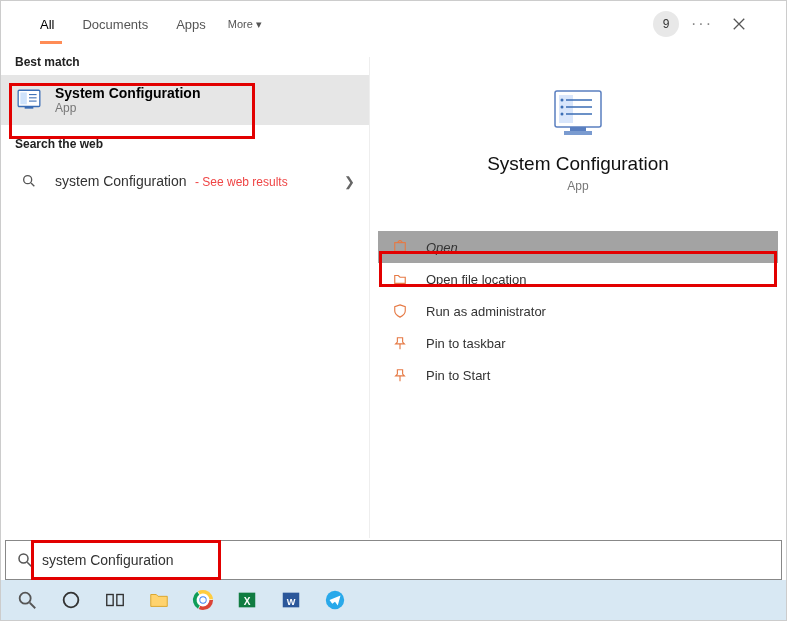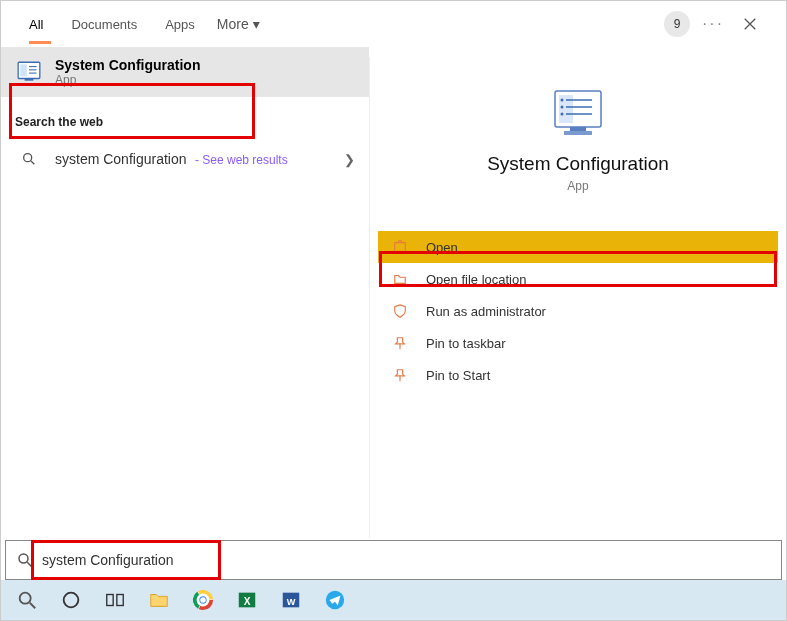--- a/index.html
+++ b/index.html
@@ -1,22 +1,22 @@
 <!DOCTYPE html>
 <html><head>
   <meta charset="utf-8">
   <style>
     * { margin: 0; padding: 0; box-sizing: border-box; font-family: "Segoe UI", sans-serif; }
     body { width: 787px; height: 621px; background: #fff; position: relative; overflow: hidden; border: 1px solid #ccc; }
     
-    .tabs { display: flex; align-items: center; height: 46px; padding: 0 14px; }
+    .tabs { display: flex; align-items: center; height: 46px; padding: 0 25px; }
     .tab { padding: 12px 14px; font-size: 13px; color: #555; cursor: pointer; position: relative; }
     .tab.active { color: #000; }
     .tab.active::after { content: ""; position: absolute; bottom: 0; left: 14px; right: auto; width: 22px; height: 3px; background: #ff8c56; }
-    .tab-more { padding: 12px 8px; font-size: 14px; color: #555; cursor: pointer; }
+    .tab-more { padding: 12px 8px; font-size: 11px; color: #555; cursor: pointer; }
     .tabs-spacer { flex: 1; }
     .tabs-right { display: flex; align-items: center; gap: 12px; padding-right: 8px; }
     .badge-num { width: 26px; height: 26px; border-radius: 50%; background: #e8e8e8; display: flex; align-items: center; justify-content: center; font-size: 12px; color: #333; }
     .dots { color: #888; font-size: 16px; letter-spacing: 2px; cursor: pointer; }
     .close-x { width: 28px; height: 28px; display: flex; align-items: center; justify-content: center; cursor: pointer; color: #555; font-size: 16px; }
     
     .content { display: flex; height: 491px; }
     .left-pane { width: 368px; }
     .right-pane { flex: 1; border-left: 1px solid #eee; margin-top: 10px; padding-top: 12px; }
     
@@ -25,30 +25,30 @@
     .result-item { display: flex; align-items: center; padding: 10px 14px; gap: 12px; position: relative; }
     .result-item.selected { background: #e6e6e6; }
     .result-item .ricon { width: 28px; height: 28px; display: flex; align-items: center; justify-content: center; flex-shrink: 0; }
     .result-item .rtext { flex: 1; }
     .result-item .rtitle { font-size: 14px; color: #000; font-weight: 600; }
     .result-item .rsub { font-size: 12px; color: #777; }
     .result-item .rchev { color: #666; font-size: 13px; }
     .red-box-1 { position: absolute; border: 3px solid #e20000; left: 8px; top: 82px; width: 246px; height: 56px; pointer-events: none; z-index: 5; }
     
     .web-row .rtitle { font-weight: 400; color: #333; display: inline; }
-    .web-row .rsub { display: inline; color: #8b5cf6; margin-left: 4px; }
+    .web-row .rsub { display: inline; color: #ef4444; margin-left: 4px; }
     
     .preview-hero { display: flex; flex-direction: column; align-items: center; padding: 18px 0 14px; }
     .preview-hero .hero-icon { width: 56px; height: 52px; margin-bottom: 14px; }
     .preview-hero .hero-title { font-size: 19px; color: #111; }
     .preview-hero .hero-sub { font-size: 12px; color: #777; margin-top: 4px; }
     
     .action-list { margin-top: 24px; padding: 0 8px; }
     .action-item { display: flex; align-items: center; padding: 8px 14px; gap: 18px; font-size: 13px; color: #333; cursor: pointer; }
-    .action-item.highlight { background: #eab308; }
+    .action-item.highlight { background: #a3a3a3; font-style: italic; }
     .action-item .aicon { width: 16px; height: 16px; display: flex; align-items: center; justify-content: center; color: #e67a45; }
     .red-box-2 { position: absolute; border: 3px solid #e20000; left: 378px; top: 250px; width: 398px; height: 36px; pointer-events: none; z-index: 5; }
     
     .search-bar { position: absolute; bottom: 40px; left: 4px; right: 4px; height: 40px; border: 1px solid #888; background: #fff; display: flex; align-items: center; padding: 0 10px; gap: 8px; }
     .search-bar input { border: none; outline: none; flex: 1; font-size: 14px; color: #333; }
     .red-box-3 { position: absolute; border: 3px solid #e20000; left: 30px; bottom: 40px; width: 190px; height: 40px; pointer-events: none; z-index: 5; }
     
     .taskbar { position: absolute; bottom: 0; left: 0; right: 0; height: 40px; background: #d8e8f3; display: flex; align-items: center; padding: 0 6px; gap: 4px; }
     .tb-item { width: 40px; height: 36px; display: flex; align-items: center; justify-content: center; cursor: pointer; }
     .tb-item svg, .tb-item .emoji { width: 22px; height: 22px; }
@@ -71,39 +71,40 @@
       <svg viewBox="0 0 16 16" width="14" height="14">
           <path d="M2 2 L14 14 M14 2 L2 14" stroke="#555" stroke-width="1.5"></path>
         </svg>
     </div>
   </div>
 </div>
 
 <div class="content">
 
   <div class="left-pane">
+    <div class="section-label">Best match</div>
 
     <div class="result-item selected">
       <div class="ricon">
         <svg viewBox="0 0 24 24" width="26" height="26">
           <rect x="2" y="3" width="20" height="15" rx="1" fill="#fff" stroke="#3a6db5" stroke-width="1.2"></rect>
           <rect x="4" y="5" width="6" height="11" fill="#cfe3fb"></rect>
           <line x1="12" y1="7" x2="19" y2="7" stroke="#3a6db5"></line>
           <line x1="12" y1="10" x2="19" y2="10" stroke="#3a6db5"></line>
           <line x1="12" y1="13" x2="19" y2="13" stroke="#3a6db5"></line>
           <rect x="8" y="18" width="8" height="2" fill="#3a6db5"></rect>
         </svg>
       </div>
       <div class="rtext">
         <div class="rtitle">System Configuration</div>
         <div class="rsub">App</div>
       </div>
     </div>
 
-    <div class="section-label" style="margin-top:10px">Search the web</div>
+    <div class="section-label" style="margin-top:4px">Search the web</div>
 
     <div class="result-item web-row">
       <div class="ricon">
         <svg viewBox="0 0 24 24" width="16" height="16" class="search-icon-svg">
             <circle cx="10" cy="10" r="6"></circle>
             <line x1="15" y1="15" x2="20" y2="20"></line>
           </svg>
       </div>
       <div class="rtext">
         <span class="rtitle">system Configuration</span>

